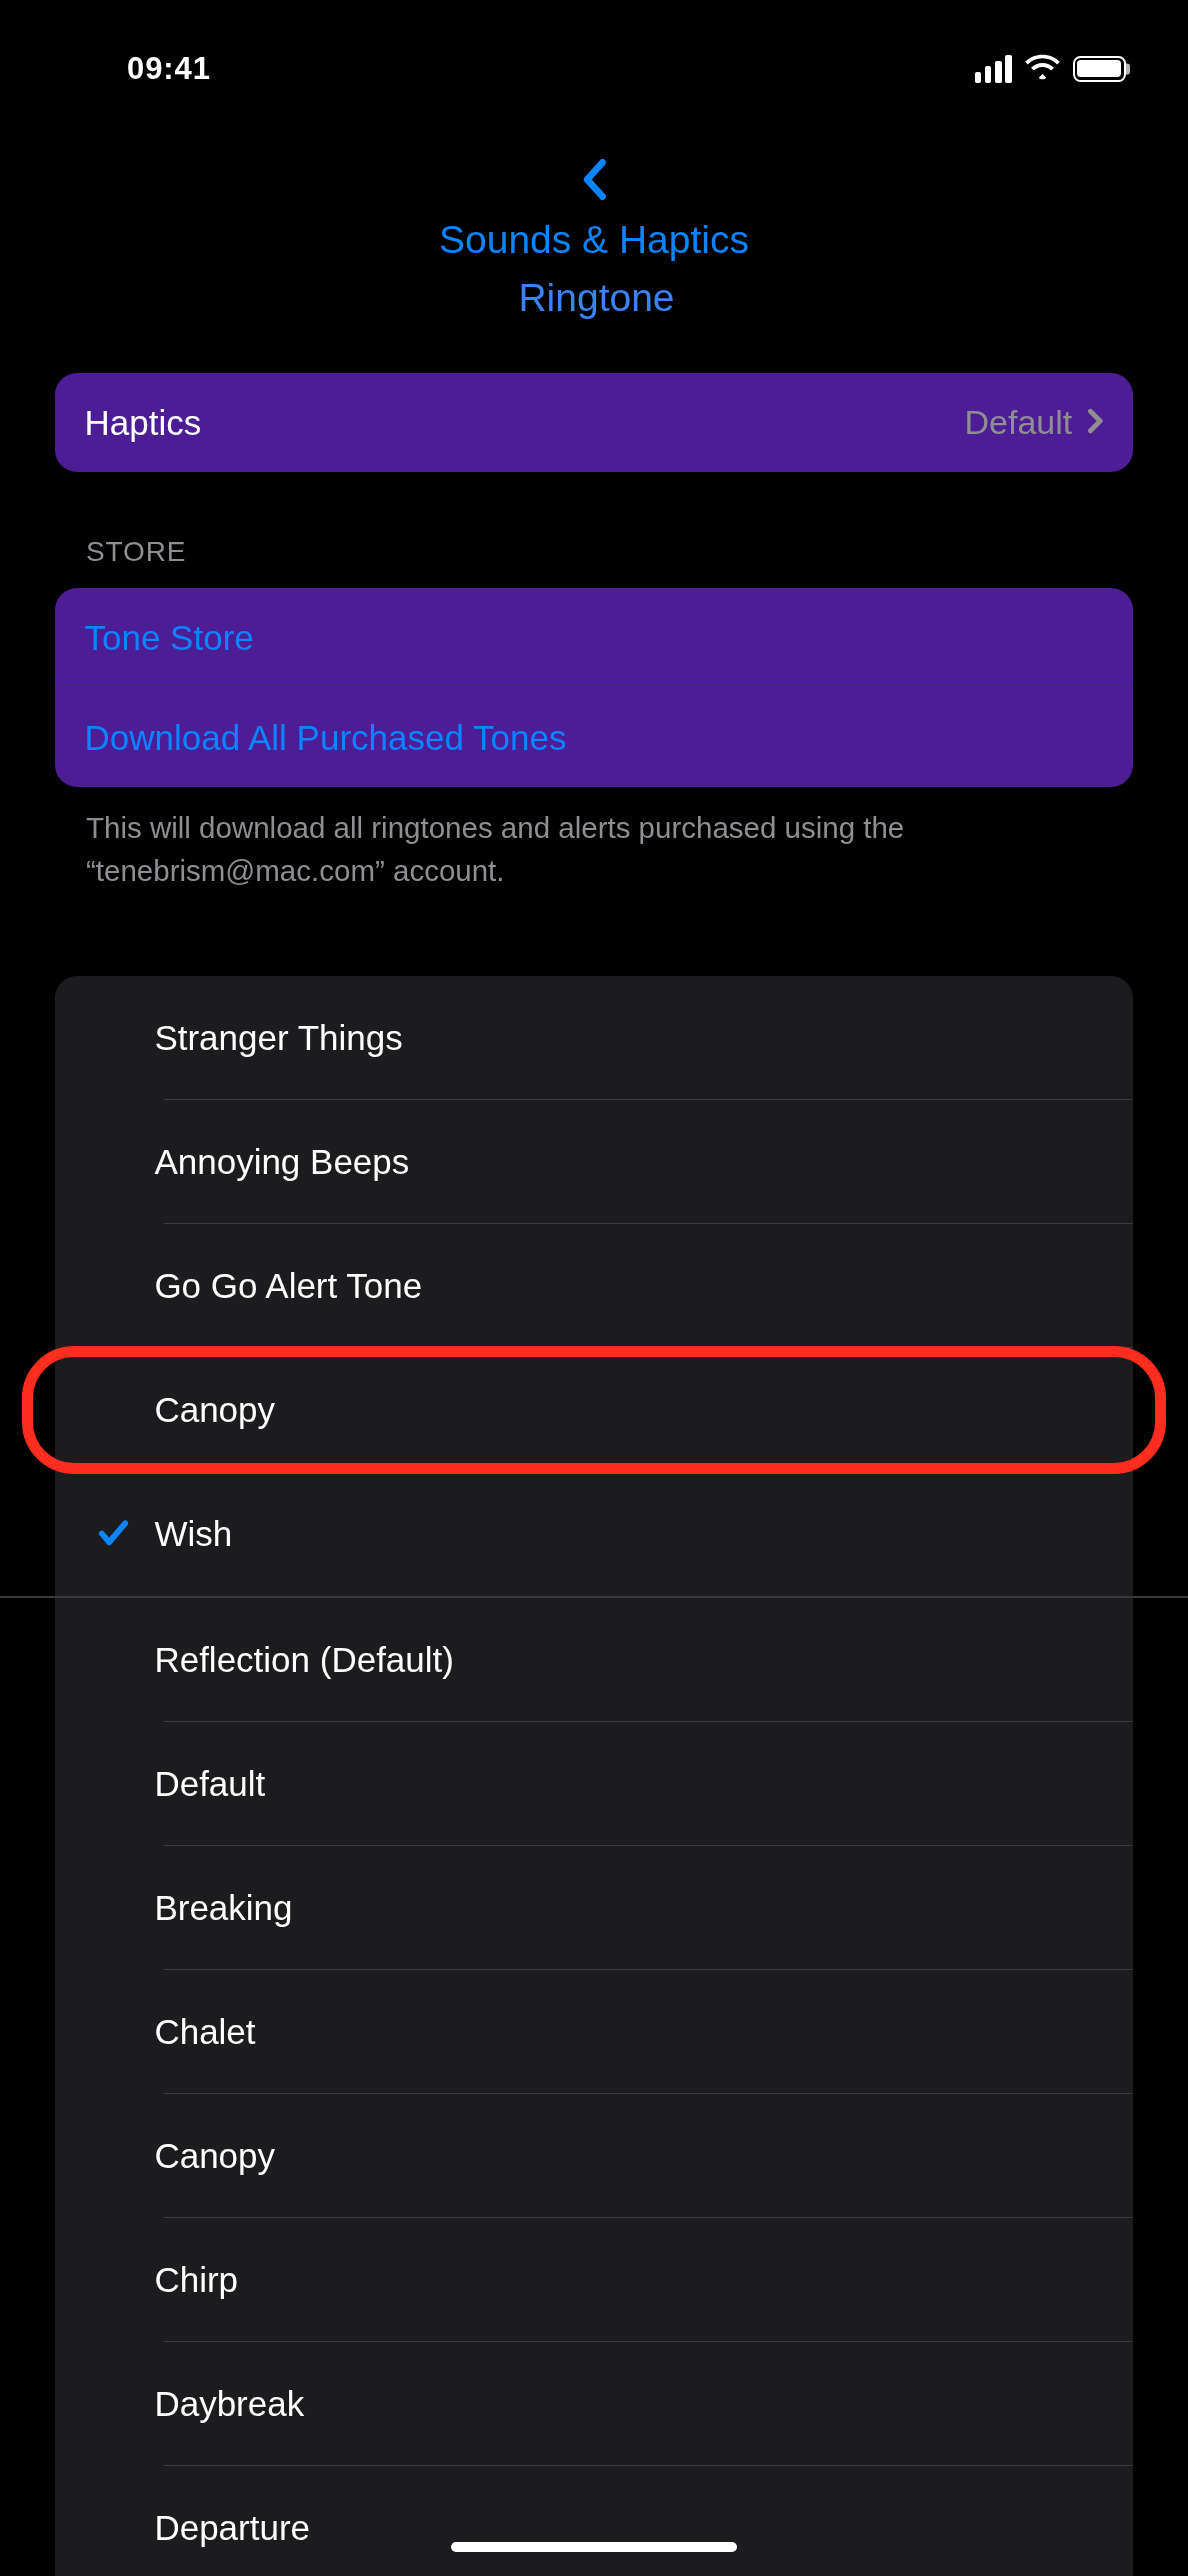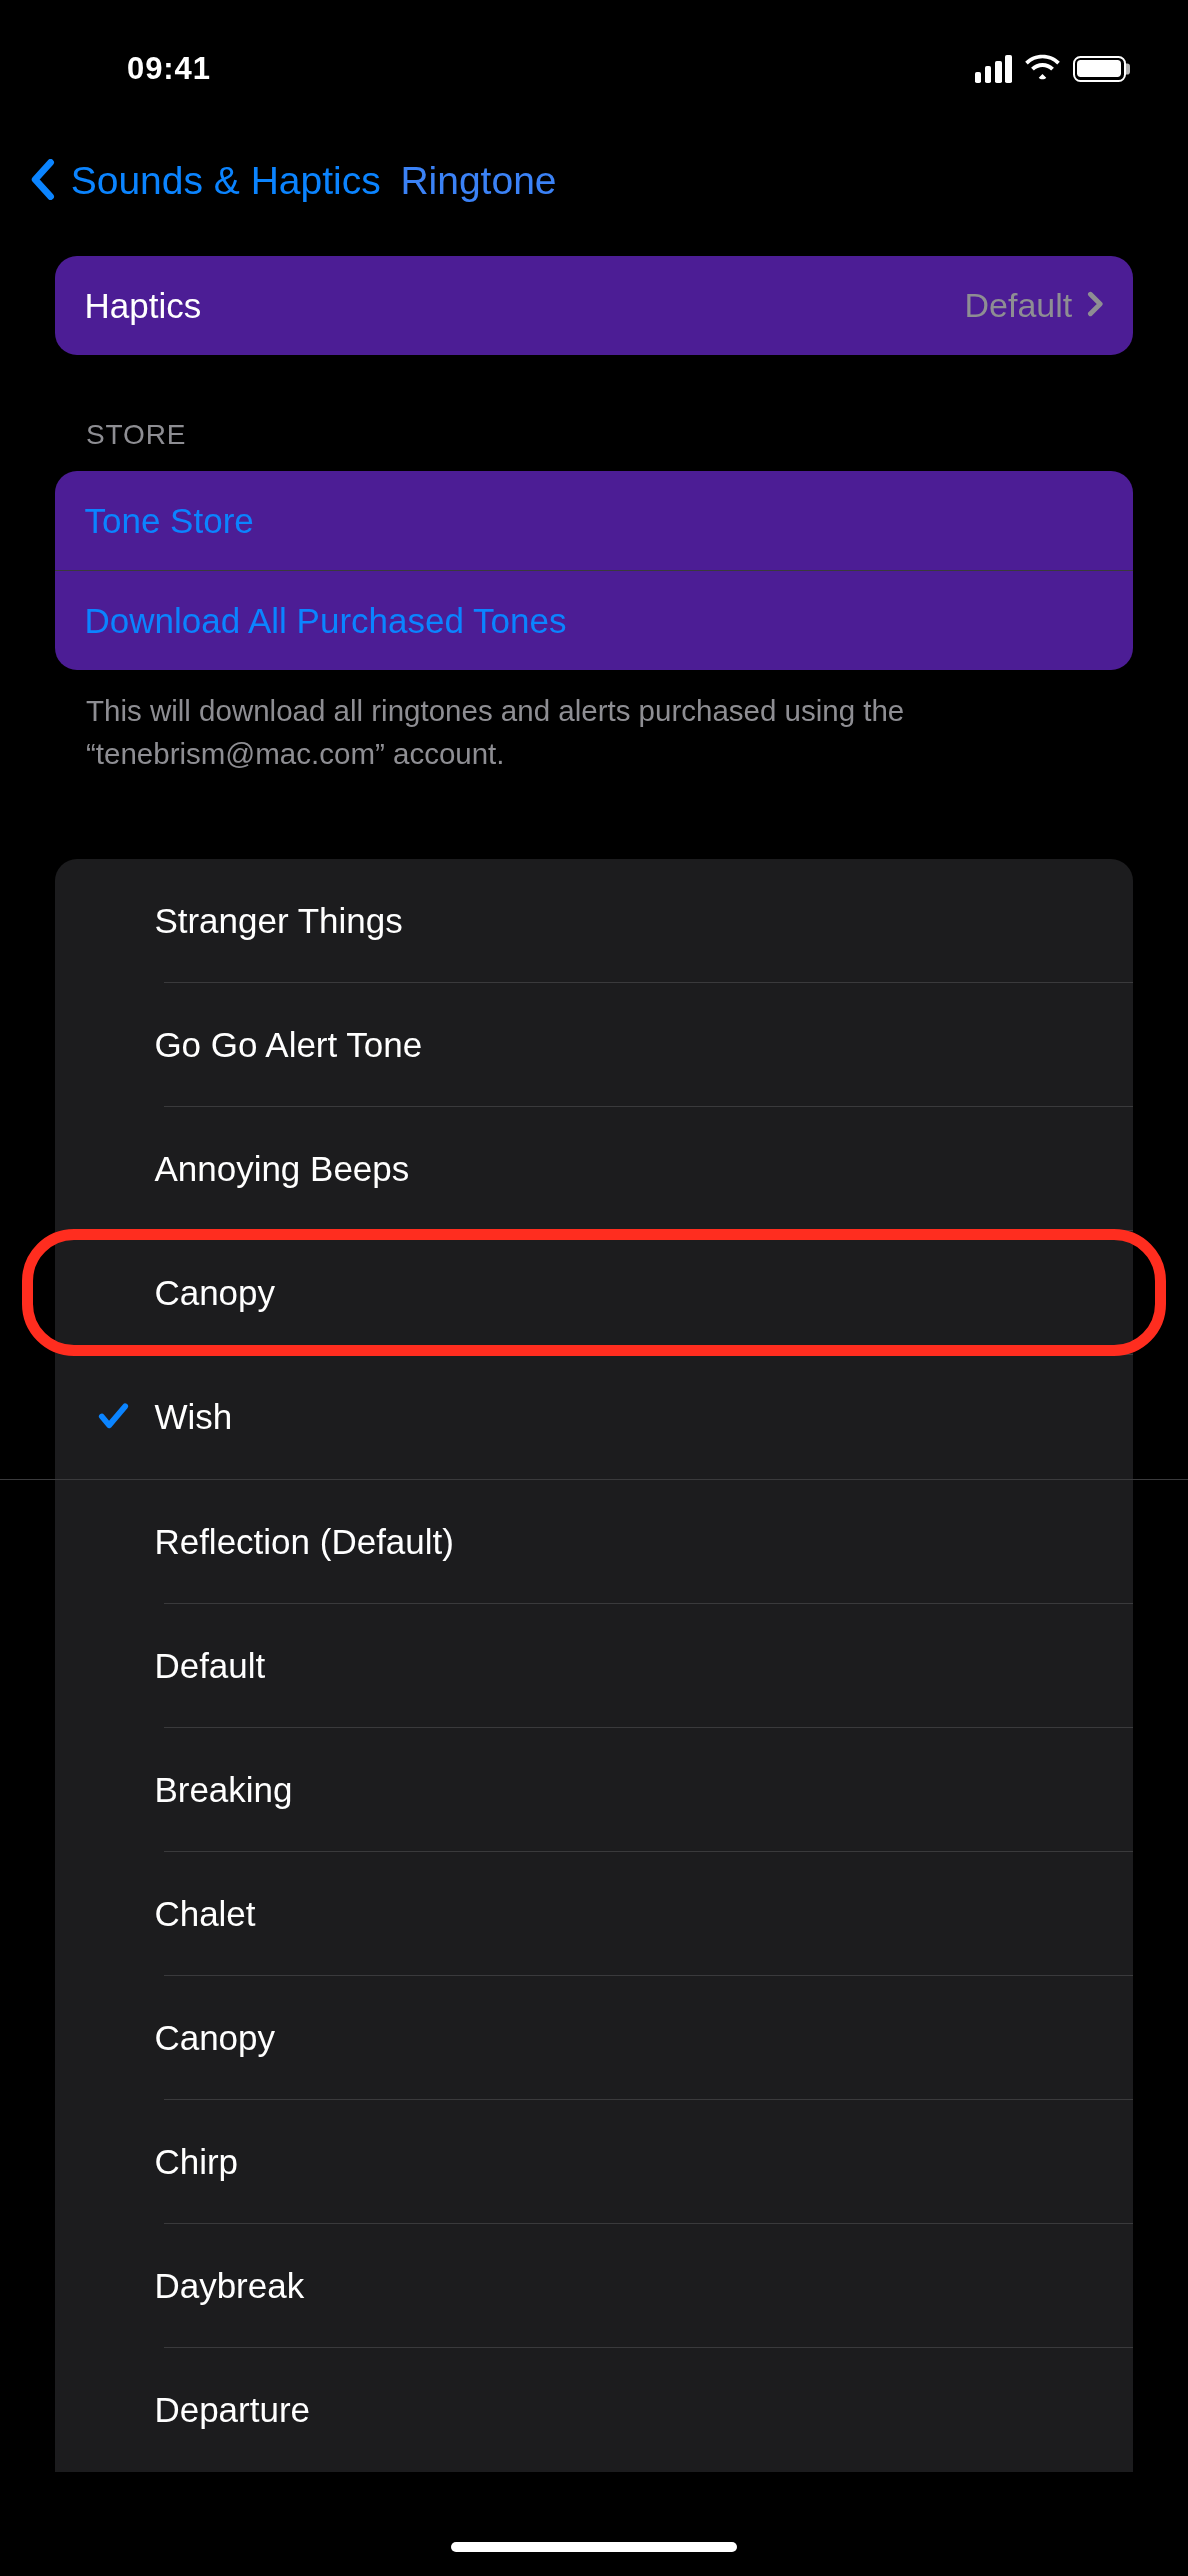--- a/index.html
+++ b/index.html
@@ -75,20 +75,21 @@
       height:100%;
       border-radius:3.7px;
     }
     
     
     .nav-header {
       display:flex;
       align-items:center;
       gap: 14.7px;
       padding: 48px 28px 33px 28px;
+      flex-direction: column;
     }
     .back-chevron svg { width: 28px; height: 41px; }
     .back-label {
       font-size: 39px;
       color:#0b84ff;
     }
     .nav-title {
       font-size: 39px;
       font-weight: 400;
       color:#3b82f6;
@@ -244,26 +245,26 @@
   <div class="section-footer">This will download all ringtones and alerts purchased using the “tenebrism@mac.com” account.</div>
 
   <div class="group ring-group" id="ring-group">
       <div class="ring-row" style="position: relative;">
         <div class="check"></div>
         <div class="name">Stranger Things</div>
         <div class="sep"></div>
       </div>
       <div class="ring-row" style="position: relative;">
         <div class="check"></div>
+        <div class="name">Annoying Beeps</div>
+        <div class="sep"></div>
+      </div>
+      <div class="ring-row" style="position: relative;">
+        <div class="check"></div>
         <div class="name">Go Go Alert Tone</div>
-        <div class="sep"></div>
-      </div>
-      <div class="ring-row" style="position: relative;">
-        <div class="check"></div>
-        <div class="name">Annoying Beeps</div>
         <div class="sep"></div>
       </div>
       <div class="ring-row" style="position: relative;">
         <div class="check"></div>
         <div class="name">Canopy</div>
         <div class="sep"></div>
         <div class="highlighted-annotation"></div>
       </div>
       <div class="ring-row" style="position: relative;">
         <div class="check">

